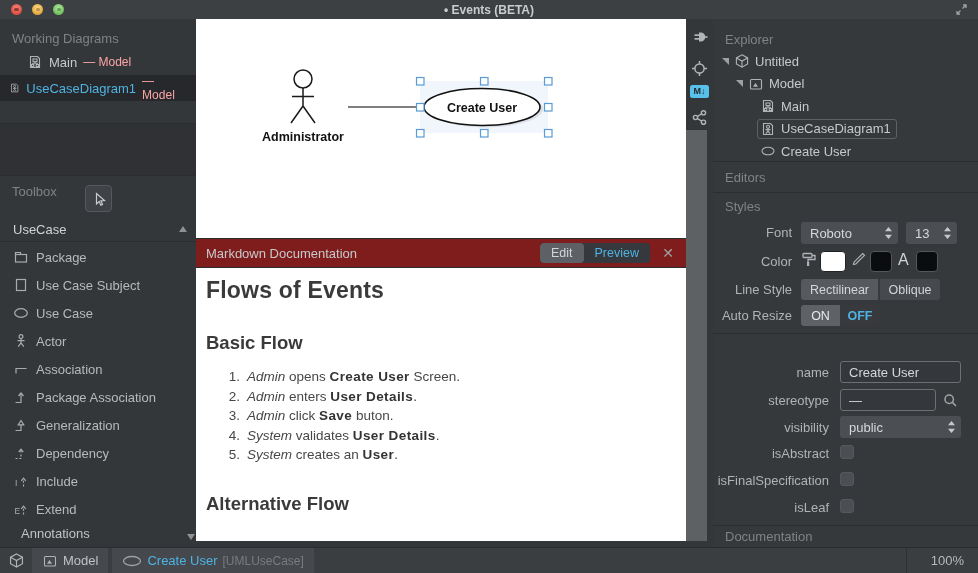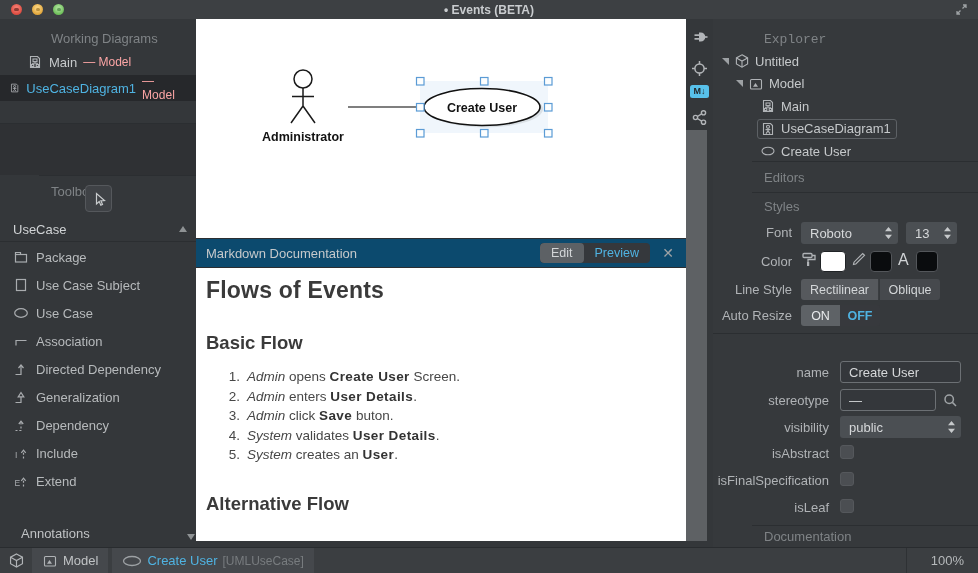--- a/index.html
+++ b/index.html
@@ -20,21 +20,21 @@
   .light.yellow::after { content:""; position:absolute; left:3.5px; top:4px; width:4px; height:3px;
     border-radius:2px; background:rgba(110,70,0,.45); }
   .light.green { background:radial-gradient(circle at 50% 38%, #a4dc92 0 20%, #6cbe58 70%); }
   .light.green::after { content:""; position:absolute; left:3.5px; top:4px; width:4px; height:3px;
     border-radius:2px; background:rgba(10,70,10,.4); }
   .title-text { width:100%; text-align:center; font-size:12px; font-weight:bold; color:#c9cccf; }
   .expand-ic { position:absolute; right:10px; top:3px; }
 
   
   .sidebar { position:absolute; left:0; top:19px; width:196px; height:528px; background:#34373a; }
-  .sec-h { color:#7f8386; font-size:13px; padding-left:12px;margin-left:39px; }
+  .sec-h { color:#7f8386; font-size:13px; padding-left:12px; }
   .wd-h { padding-top:12px; height:30px; }
   .wd-row { height:26px; display:flex; align-items:center; padding-left:27px; gap:6px; cursor:default; }
   .wd-row .lbl { color:#c6c9cb; }
   .wd-row .sfx { color:#fca5a5; font-size:12px; }
   .wd-row.sel { background:#26282b; }
   .wd-row.sel .lbl { color:#4fb3e2; }
   .wd-empty { height:52px; background:#2f3134; border-top:1px solid #2b2e31; margin-top:22px; }
   .tb-h { border-top:1px solid #2b2e31; padding-top:8px; height:26px; }
   .cursor-btn { position:absolute; left:85px; top:166px; width:27px; height:27px; background:#3f4246;
     border:1px solid #55585c; border-radius:4px; display:flex; align-items:center; justify-content:center; }
@@ -48,21 +48,21 @@
   .tool { height:28px; display:flex; align-items:center; padding-left:13px; gap:7px; color:#b7babc; }
   .tool svg { flex:0 0 auto; }
   .ann-h { position:absolute; left:8px; bottom:1px; width:196px; height:22px; line-height:20px;
     color:#c0c3c5; padding-left:13px; font-size:13px; }
 
   
   .canvas { position:absolute; left:196px; top:19px; width:490px; height:219px; background:#ffffff; }
 
   
   .mdpanel { position:absolute; left:196px; top:238px; width:490px; height:303px; background:#ffffff; }
-  .md-head { height:30px; background:#0c4a6e; border-top:1px solid #2b2e31; border-bottom:1px solid #2b2e31;
+  .md-head { height:30px; background:#7f1d1d; border-top:1px solid #2b2e31; border-bottom:1px solid #2b2e31;
     display:flex; align-items:center; padding:0 10px; }
   .md-title { color:#c6c9cb; font-size:13px; }
   .md-seg { margin-left:auto; margin-right:10px; display:flex; background:#35383c; border-radius:4px;
     overflow:hidden; height:20px; }
   .md-seg .seg { padding:0 11px; line-height:20px; font-size:12.5px; }
   .seg.edit { background:#5d6165; color:#d3d6d8; border-radius:4px; }
   .seg.preview { color:#4fb3e2; }
   .md-close { color:#9ea2a5; font-size:14px; width:16px; text-align:center; line-height:16px; }
   .md-body { height:271px; overflow:hidden; padding-left:10px; color:#444; background:#fff; }
   .md-body h1 { margin-top:8px; font-size:23px; line-height:28px; color:#3a3a3a; letter-spacing:.2px; }
@@ -76,21 +76,21 @@
   
   .strip { position:absolute; left:686px; top:19px; width:27px; height:528px; background:#34373a; }
   .strip .scrollcol { position:absolute; left:0; top:111px; width:21px; height:411px; background:#5e6164; }
   .strip .icb { position:absolute; left:0; width:27px; display:flex; justify-content:center; }
   .md-badge { width:19px; height:13px; background:#58c1ea; border-radius:2.5px; color:#24272a;
     font-size:9px; font-weight:bold; text-align:center; line-height:13px; }
 
   
   .rpanel { position:absolute; left:713px; top:19px; width:265px; height:528px; background:#36393c; }
   .x-explorer { position:absolute; left:0; top:0; width:265px; height:142px; overflow:hidden; }
-  .ex-h { padding-top:13px; height:31px;font-family:Liberation Mono, monospace; }
+  .ex-h { padding-top:13px; height:31px; }
   .trow { height:22.5px; display:flex; align-items:center; gap:5px; color:#c6c9cb; font-size:13px; }
   .trow .arr { width:0; height:0; border-top:7px solid #9da1a4; border-left:7px solid transparent; }
   .ind0 { padding-left:9px; } .ind1 { padding-left:23px; } .ind2 { padding-left:47px; }
   .tfocus { display:flex; align-items:center; gap:5px; border:1px solid #5d6165; border-radius:3px;
     padding:1px 5px 1px 2px; margin-left:-3px; }
   .x-editors { position:absolute; left:0; top:142px; width:265px; height:32px; line-height:32px;
     border-top:1px solid #2b2e31; border-bottom:1px solid #2b2e31; }
   .x-styles { position:absolute; left:0; top:174px; width:265px; height:140px; }
   .x-props { position:absolute; left:0; top:314px; width:265px; height:192px; border-top:1px solid #2b2e31; }
   .x-doc { position:absolute; left:0; top:506px; width:265px; bottom:0; border-top:1px solid #2b2e31;
@@ -198,32 +198,41 @@
         <span>Use Case Subject</span>
       </div>
       <div class="tool">
         <svg width="16" height="16" viewBox="0 0 16 16">
           <ellipse cx="8" cy="8" rx="6.3" ry="4.3" stroke="#a9acaf" stroke-width="1.2" fill="none"></ellipse>
         </svg>
         <span>Use Case</span>
       </div>
       <div class="tool">
         <svg width="16" height="16" viewBox="0 0 16 16">
+          <g stroke="#a9acaf" stroke-width="1.2" fill="none">
+              <circle cx="8" cy="3.6" r="1.9"></circle>
+              <path d="M8,5.5 v4.3 M4.5,7.6 h7 M8,9.8 L5.2,13.6 M8,9.8 L10.8,13.6"></path>
+            </g>
+        </svg>
+        <span>Actor</span>
+      </div>
+      <div class="tool">
+        <svg width="16" height="16" viewBox="0 0 16 16">
           <path d="M3,12.5 V7.5 H13.5" stroke="#a9acaf" stroke-width="1.2" fill="none"></path>
         </svg>
         <span>Association</span>
       </div>
       <div class="tool">
         <svg width="16" height="16" viewBox="0 0 16 16">
           <g stroke="#a9acaf" stroke-width="1.2" fill="none">
               <path d="M2.5,13.5 H8 V4.5"></path>
               <path d="M5.5,7 L8,4 L10.5,7"></path>
             </g>
         </svg>
-        <span>Directed Dependency</span>
+        <span>Package Association</span>
       </div>
       <div class="tool">
         <svg width="16" height="16" viewBox="0 0 16 16">
           <g stroke="#a9acaf" stroke-width="1.2" fill="none">
               <path d="M2.5,13.5 H8 V8"></path>
               <path d="M8,3.5 L5.2,7.8 H10.8 z"></path>
             </g>
         </svg>
         <span>Generalization</span>
       </div>

